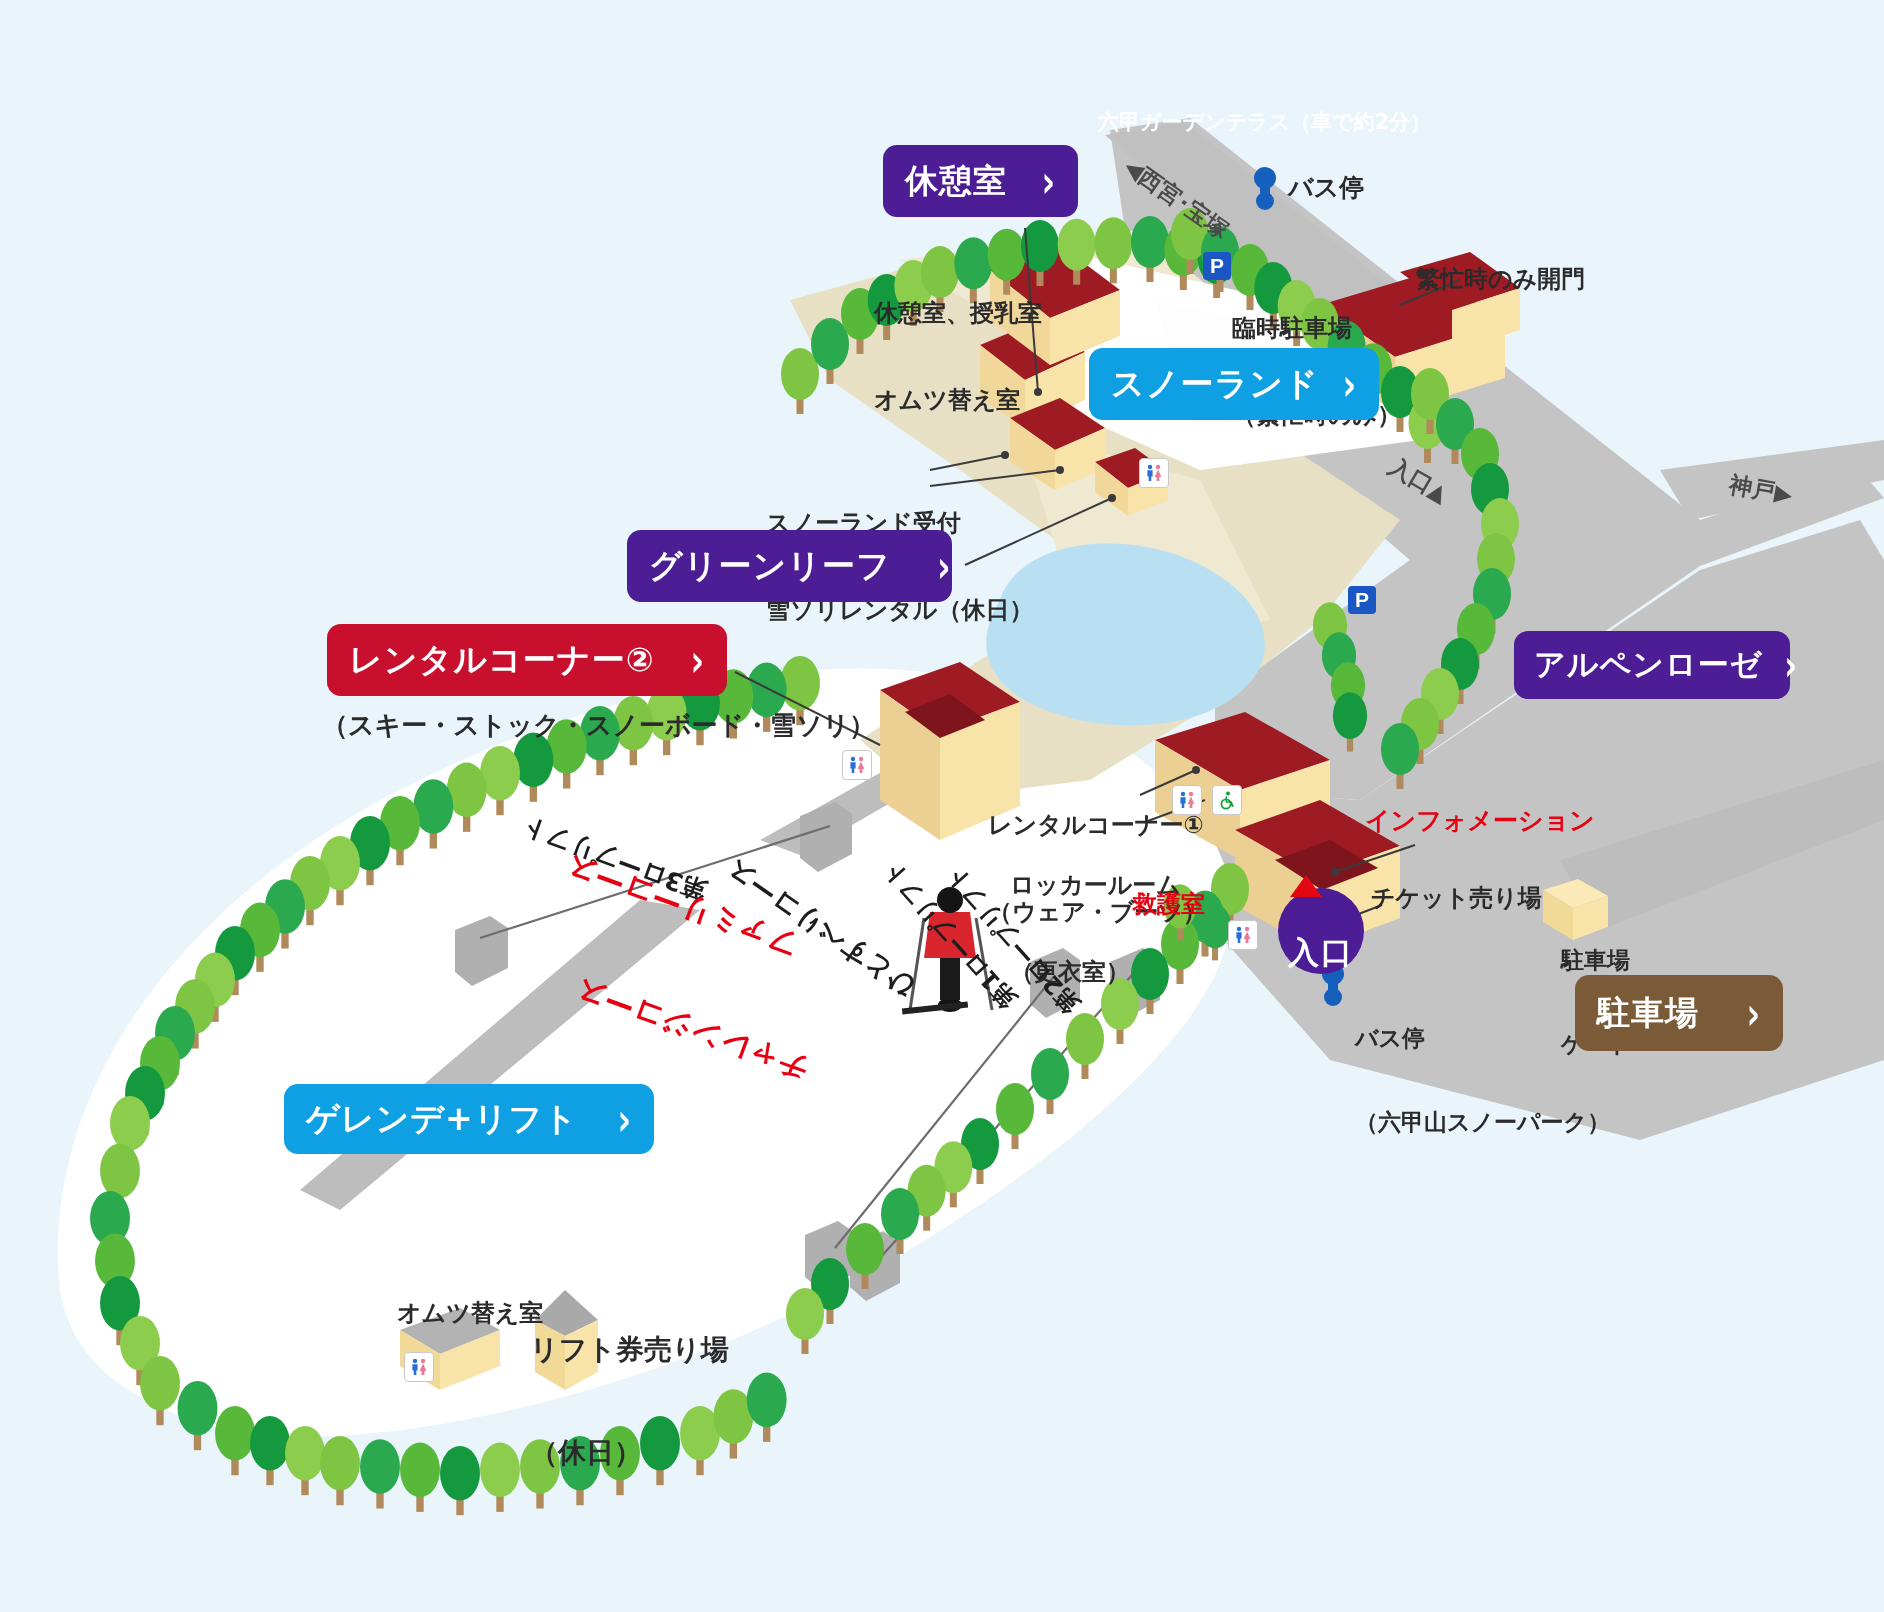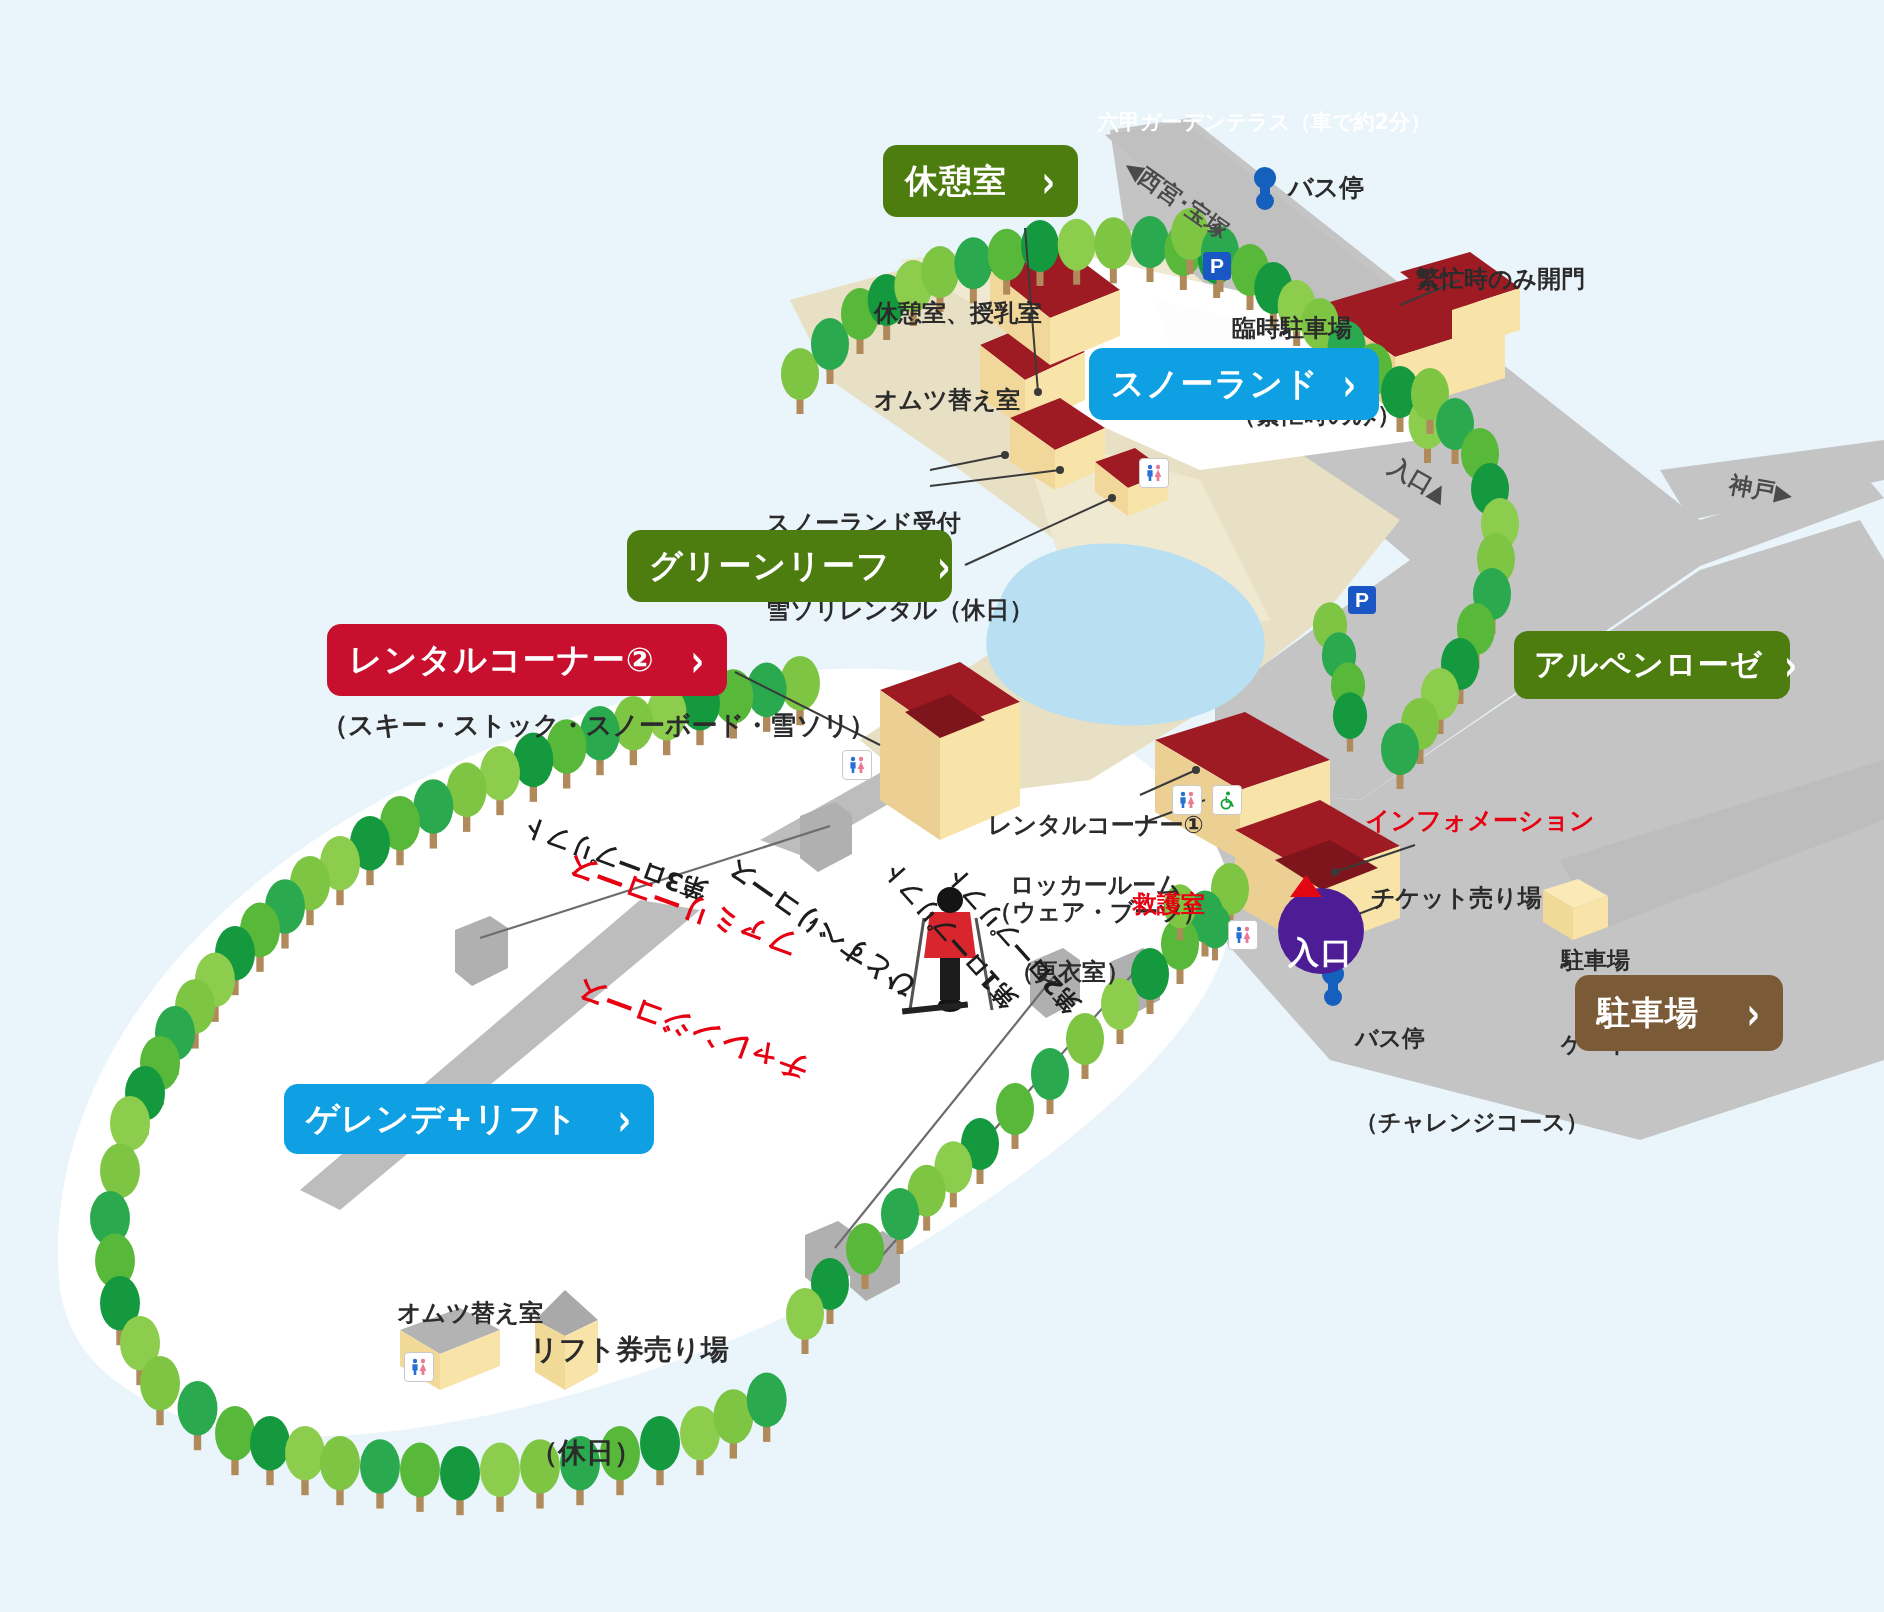--- a/index.html
+++ b/index.html
@@ -20,21 +20,21 @@
     border-radius:14px;
     color:#fff;
     font-weight:bold;
     letter-spacing:1px;
     box-sizing:border-box;
     cursor:pointer;
     z-index:40;
   }
   .pill .plabel{white-space:nowrap;}
   .pill .chev{font-weight:bold;margin-left:22px;transform:scaleY(1.35);}
-  .pill.orange{background:#4d7c0f;}
+  .pill.orange{background:#4c1d95;}
   .pill.blue{background:#0ea0e3;}
   .pill.red{background:#c8102e;}
   .pill.brown{background:#7b5a37;}
 
   
   .anno{
     position:absolute;
     color:#2b2b2b;
     font-weight:bold;
     line-height:1.22;
@@ -746,21 +746,21 @@
 
   <div class="anno" style="left:1371px;top:884px;font-size:24px;">チケット売り場</div>
 
   <div class="anno" style="left:1561px;top:890px;font-size:23px;">
     <div>駐車場</div>
     <div>ゲート</div>
   </div>
 
   <div class="anno" style="left:1355px;top:968px;font-size:23px;">
     <div>バス停</div>
-    <div>（チャレンジコース）</div>
+    <div>（六甲山スノーパーク）</div>
   </div>
 
   <div class="anno" style="left:397px;top:1299px;font-size:24px;">オムツ替え室</div>
 
   <div class="anno" style="left:530px;top:1265px;font-size:28px;">
     <div>リフト券売り場</div>
     <div>（休日）</div>
   </div>
 
   <div class="rot dark" style="left:700px;top:908px;font-size:25px;transform:rotate(200deg);">第3ロープリフト</div>

